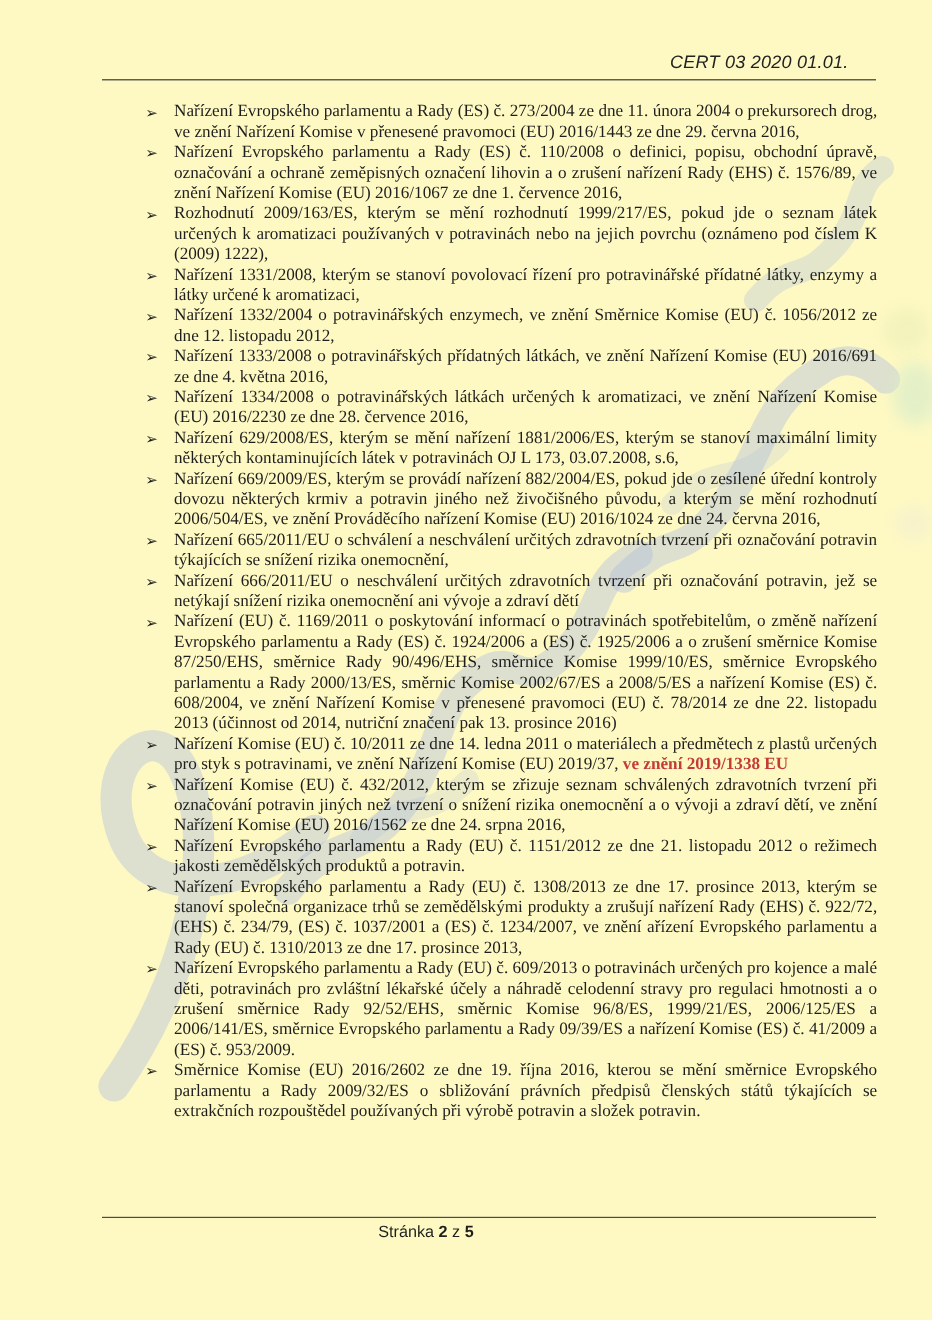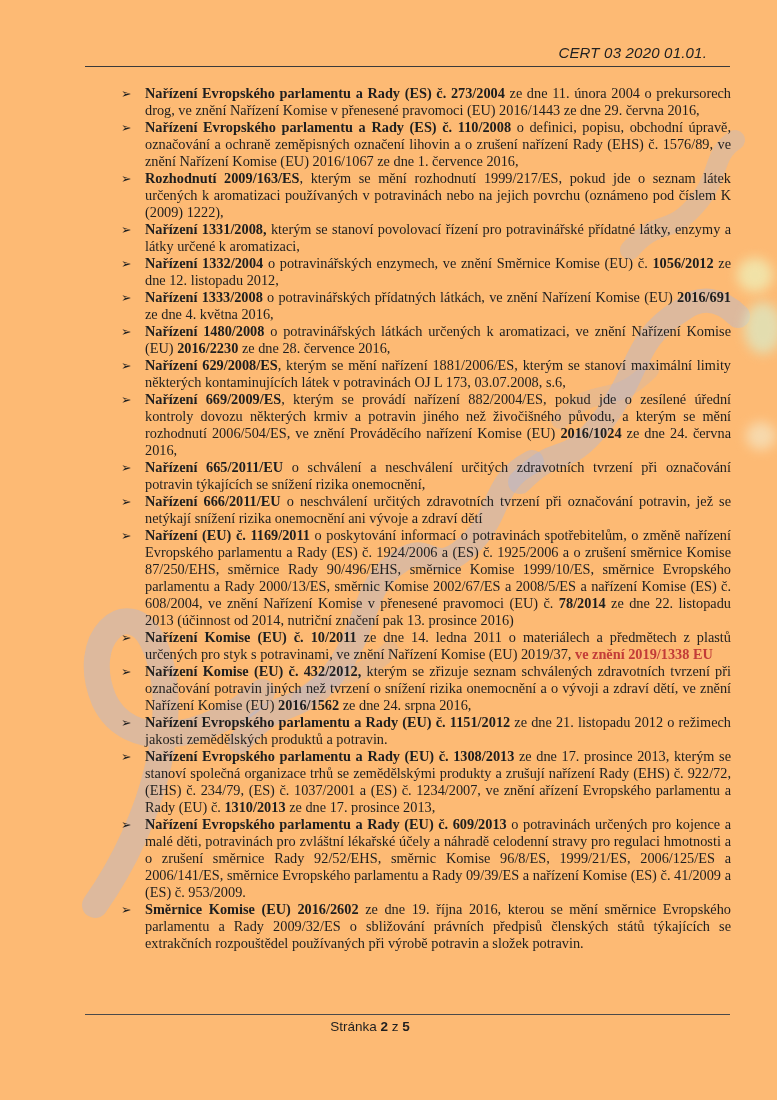--- a/index.html
+++ b/index.html
@@ -6,21 +6,21 @@
   body{
     width:777px;height:1100px;
     background:#ffffff;
     position:relative;
     overflow:hidden;
     font-family:"Liberation Serif", serif;
     color:#1e1e1e;
     --red-color:#c23b38;
     --wm-color:#a9b8e0;
   }
-  .page{position:absolute;inset:0;background:#fdba74;}
+  .page{position:absolute;inset:0;background:#fef9c3;}
   
   .watermark{position:absolute;left:0;top:0;width:777px;height:1100px;z-index:1;pointer-events:none;}
   
   .smudge{position:absolute;z-index:1;filter:blur(6px);pointer-events:none;}
   .smudge-1{left:737px;top:258px;width:36px;height:34px;background:#eef0b9;opacity:.75;border-radius:50%;}
   .smudge-2{left:744px;top:302px;width:38px;height:52px;background:#d9ecc9;opacity:.7;border-radius:50%;}
   .smudge-3{left:746px;top:422px;width:30px;height:28px;background:#f3eed2;opacity:.6;border-radius:50%;}
   
   .doc-code{
     position:absolute;top:44px;right:70px;z-index:2;
@@ -44,29 +44,29 @@
     font-size:14.3px;
     line-height:17px;
     color:#1e1e1e;
   }
   ul.reg-list .bullet{
     position:absolute;left:0px;top:0px;
     font-size:12.5px;color:#1e1e1e;
     font-family:"DejaVu Sans", sans-serif;
   }
   .seg{color:inherit;}
-  .seg.b{font-weight:bold;}
+  .seg.b{font-weight:normal;}
   .seg.red{color:var(--red-color);font-weight:bold;}
   
   .footer-rule{
     position:absolute;top:1014px;left:85px;width:645px;height:0;z-index:2;
     border-top:1.4px solid #4a4a4a;
   }
   .page-number{
-    position:absolute;top:1019px;left:100px;width:540px;z-index:2;
+    position:absolute;top:1019px;left:85px;width:540px;z-index:2;
     text-align:center;
     font-family:"Liberation Sans", sans-serif;
     font-size:13.5px;color:#1f1f1f;
   }
   .page-number .b{font-weight:bold;}
 </style>
 </head>
 <body style="--red-color: #c23b38; --wm-color: #a9b8e0;">
 
 <div class="page">
@@ -90,21 +90,21 @@
   <div class="header-rule"></div>
 
   <main class="content">
     <ul class="reg-list" id="reg-list">
         <li><span class="bullet">➢</span><span class="seg b">Nařízení Evropského parlamentu a Rady (ES) č. 273/2004</span><span class="seg"> ze dne 11. února 2004 o prekursorech drog, ve znění Nařízení Komise v přenesené pravomoci (EU) 2016/1443 ze dne 29. června 2016,</span></li>
         <li><span class="bullet">➢</span><span class="seg b">Nařízení Evropského parlamentu a Rady (ES) č. 110/2008</span><span class="seg"> o definici, popisu, obchodní úpravě, označování a ochraně zeměpisných označení lihovin a o zrušení nařízení Rady (EHS) č. 1576/89, ve znění Nařízení Komise (EU) 2016/1067 ze dne 1. července 2016,</span></li>
         <li><span class="bullet">➢</span><span class="seg b">Rozhodnutí 2009/163/ES</span><span class="seg">, kterým se mění rozhodnutí 1999/217/ES, pokud jde o seznam látek určených k aromatizaci používaných v potravinách nebo na jejich povrchu (oznámeno pod číslem K (2009) 1222),</span></li>
         <li><span class="bullet">➢</span><span class="seg b">Nařízení 1331/2008,</span><span class="seg"> kterým se stanoví povolovací řízení pro potravinářské přídatné látky, enzymy a látky určené k aromatizaci,</span></li>
         <li><span class="bullet">➢</span><span class="seg b">Nařízení 1332/2004</span><span class="seg"> o potravinářských enzymech, ve znění Směrnice Komise (EU) č. </span><span class="seg b">1056/2012</span><span class="seg"> ze dne 12. listopadu 2012,</span></li>
         <li><span class="bullet">➢</span><span class="seg b">Nařízení 1333/2008</span><span class="seg"> o potravinářských přídatných látkách, ve znění Nařízení Komise (EU) </span><span class="seg b">2016/691</span><span class="seg"> ze dne 4. května 2016,</span></li>
-        <li><span class="bullet">➢</span><span class="seg b">Nařízení 1480/2008</span><span class="seg"> o potravinářských látkách určených k aromatizaci, ve znění Nařízení Komise (EU) </span><span class="seg b">2016/2230</span><span class="seg"> ze dne 28. července 2016,</span></li>
+        <li><span class="bullet">➢</span><span class="seg b">Nařízení 1334/2008</span><span class="seg"> o potravinářských látkách určených k aromatizaci, ve znění Nařízení Komise (EU) </span><span class="seg b">2016/2230</span><span class="seg"> ze dne 28. července 2016,</span></li>
         <li><span class="bullet">➢</span><span class="seg b">Nařízení 629/2008/ES</span><span class="seg">, kterým se mění nařízení 1881/2006/ES, kterým se stanoví maximální limity některých kontaminujících látek v potravinách OJ L 173, 03.07.2008, s.6,</span></li>
         <li><span class="bullet">➢</span><span class="seg b">Nařízení 669/2009/ES</span><span class="seg">, kterým se provádí nařízení 882/2004/ES, pokud jde o zesílené úřední kontroly dovozu některých krmiv a potravin jiného než živočišného původu, a kterým se mění rozhodnutí 2006/504/ES, ve znění Prováděcího nařízení Komise (EU) </span><span class="seg b">2016/1024</span><span class="seg"> ze dne 24. června 2016,</span></li>
         <li><span class="bullet">➢</span><span class="seg b">Nařízení 665/2011/EU</span><span class="seg"> o schválení a neschválení určitých zdravotních tvrzení při označování potravin týkajících se snížení rizika onemocnění,</span></li>
         <li><span class="bullet">➢</span><span class="seg b">Nařízení 666/2011/EU</span><span class="seg"> o neschválení určitých zdravotních tvrzení při označování potravin, jež se netýkají snížení rizika onemocnění ani vývoje a zdraví dětí</span></li>
         <li><span class="bullet">➢</span><span class="seg b">Nařízení (EU) č. 1169/2011</span><span class="seg">  o poskytování informací o potravinách spotřebitelům, o změně nařízení Evropského parlamentu a Rady (ES) č. 1924/2006 a (ES) č. 1925/2006 a o zrušení směrnice Komise 87/250/EHS, směrnice Rady 90/496/EHS, směrnice Komise 1999/10/ES, směrnice Evropského parlamentu a Rady 2000/13/ES, směrnic Komise 2002/67/ES a 2008/5/ES a nařízení Komise (ES) č. 608/2004, ve znění Nařízení Komise v přenesené pravomoci (EU) č. </span><span class="seg b">78/2014</span><span class="seg"> ze dne 22. listopadu 2013 (účinnost od 2014, nutriční značení pak 13. prosince 2016)</span></li>
         <li><span class="bullet">➢</span><span class="seg b">Nařízení Komise (EU) č. 10/2011</span><span class="seg"> ze dne 14. ledna 2011 o materiálech a předmětech z plastů určených pro styk s potravinami, ve znění Nařízení Komise (EU) 2019/37, </span><span class="seg red">ve znění 2019/1338 EU</span></li>
         <li><span class="bullet">➢</span><span class="seg b">Nařízení Komise (EU) č. 432/2012,</span><span class="seg"> kterým se zřizuje seznam schválených zdravotních tvrzení při označování potravin jiných než tvrzení o snížení rizika onemocnění a o vývoji a zdraví dětí, ve znění Nařízení Komise (EU) </span><span class="seg b">2016/1562</span><span class="seg"> ze dne 24. srpna 2016,</span></li>
         <li><span class="bullet">➢</span><span class="seg b">Nařízení Evropského parlamentu a Rady (EU) č. 1151/2012</span><span class="seg"> ze dne 21. listopadu 2012 o režimech jakosti zemědělských produktů a potravin.</span></li>
         <li><span class="bullet">➢</span><span class="seg b">Nařízení Evropského parlamentu a Rady (EU) č. 1308/2013</span><span class="seg"> ze dne 17. prosince 2013, kterým se stanoví společná organizace trhů se zemědělskými produkty a zrušují nařízení Rady (EHS) č. 922/72, (EHS) č. 234/79, (ES) č. 1037/2001 a (ES) č. 1234/2007, ve znění ařízení Evropského parlamentu a Rady (EU) č. </span><span class="seg b">1310/2013</span><span class="seg"> ze dne 17. prosince 2013,</span></li>
         <li><span class="bullet">➢</span><span class="seg b">Nařízení Evropského parlamentu a Rady (EU) č. 609/2013</span><span class="seg"> o potravinách určených pro kojence a malé děti, potravinách pro zvláštní lékařské účely a náhradě celodenní stravy pro regulaci hmotnosti a o zrušení směrnice Rady 92/52/EHS, směrnic Komise 96/8/ES, 1999/21/ES, 2006/125/ES a 2006/141/ES, směrnice Evropského parlamentu a Rady 09/39/ES a nařízení Komise (ES) č. 41/2009 a (ES) č. 953/2009.</span></li>

